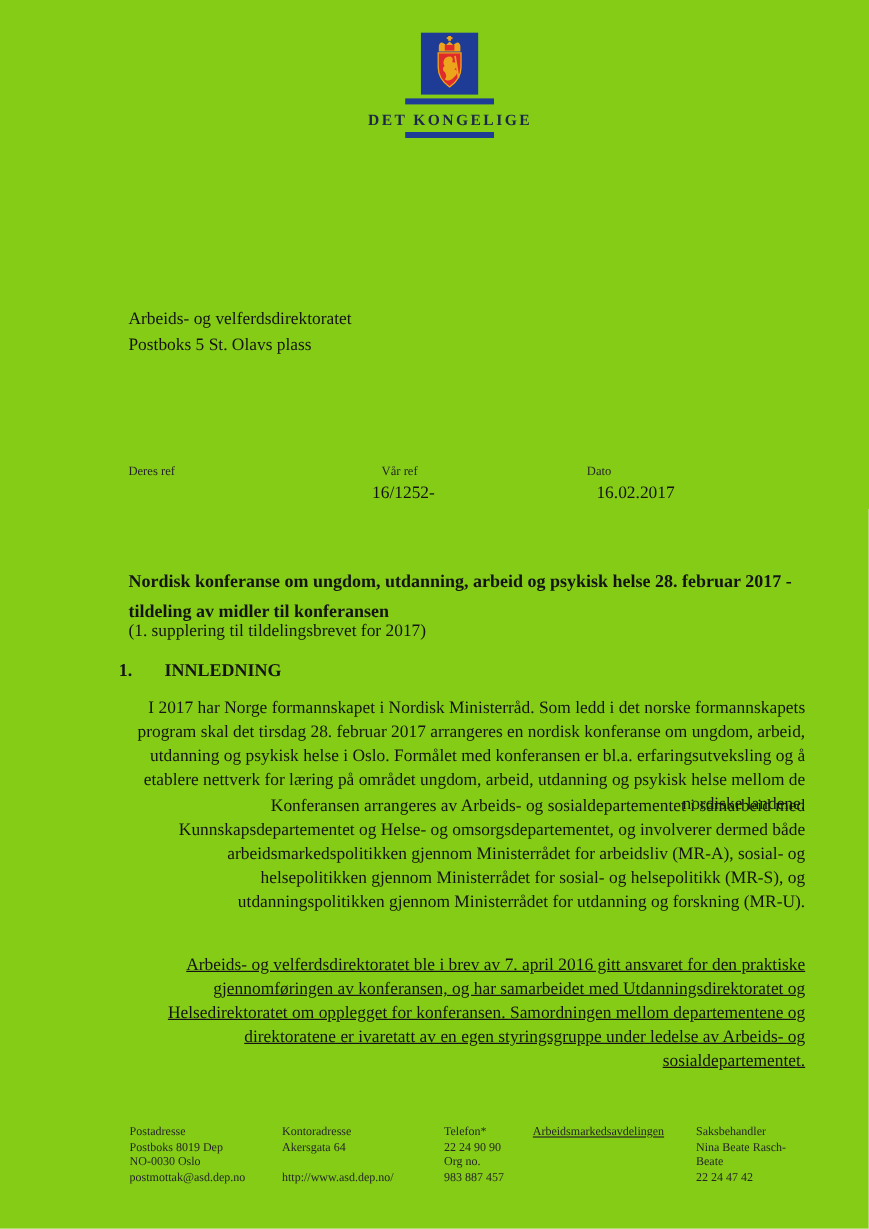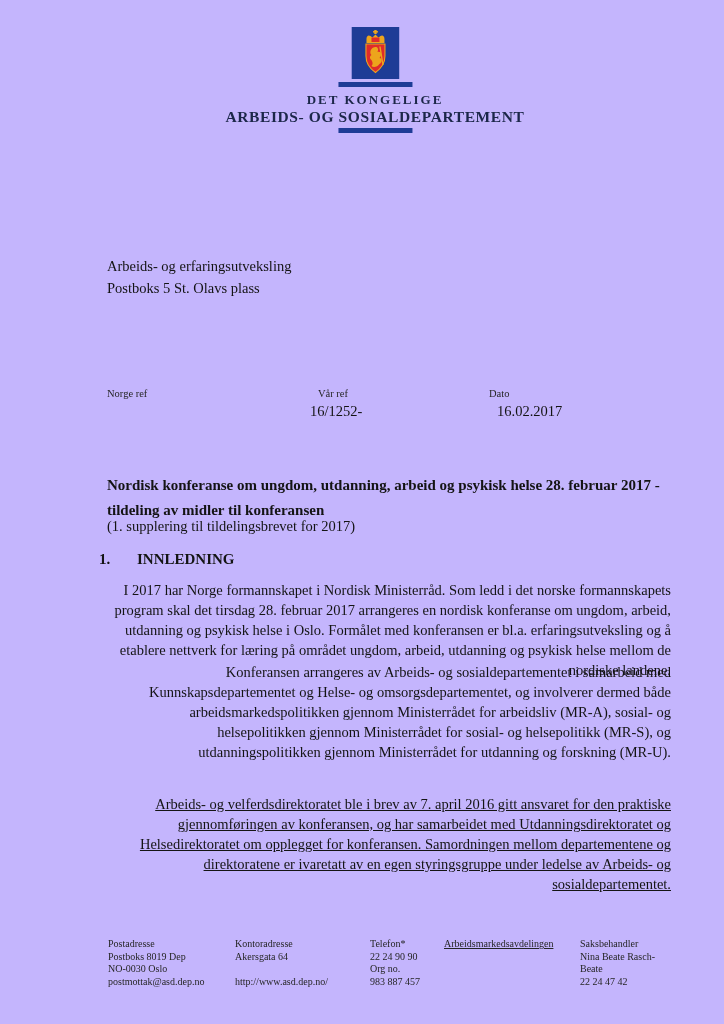--- a/index.html
+++ b/index.html
@@ -1,20 +1,20 @@
 <!DOCTYPE html>
 <html><head>
 <meta charset="utf-8">
 <style>
   html, body { margin: 0; padding: 0; background: #ffffff; }
   .page {
     position: relative;
     width: 724px;
     height: 1024px;
-    background: #c4b5fd;
+    background: #84cc16;
     font-family: "Liberation Serif", serif;
     color: #141414;
     overflow: hidden;
   }
 
   
   .letterhead {
     position: absolute;
     top: 27px;
     left: 375px;
@@ -131,30 +131,29 @@
       <path d="M15 16 L15 12 C15 9 17 7.5 19 9 L21 10.5 L24 7.5 L27 10.5 L29 9 C31 7.5 33 9 33 12 L33 16 Z" fill="#eda51c"></path>
       <path d="M20 10.5 h8 v4.5 h-8 Z" fill="#df2b2b"></path>
 
       <path d="M14.5 17 H33.5 V29 C33.5 37 29 42 24 45.5 C19 42 14.5 37 14.5 29 Z" fill="#df2b2b" stroke="#eda51c" stroke-width="1.1"></path>
 
       <path d="M21 21 c4 -2.5 7 0 5 4 c4 -1 5 3 2 6 c3 0 3 4 0 6 c-2 3 -6 4 -8 2 c2 -2 1 -4 0 -6 c-2 -1 -2 -4 0 -5 c-2 -2 -1 -5.5 1 -7 z" fill="#eda51c"></path>
       <path d="M28.5 19.5 L31.5 38" stroke="#eda51c" stroke-width="1.4" fill="none"></path>
     </svg>
     <div class="lh-bar top"></div>
     <div class="lh-line1">DET KONGELIGE</div>
-    <div class="lh-line2">ARBEIDS- OG SOSIALDEPARTEMENT</div>
     <div class="lh-bar bottom"></div>
   </header>
 
   <div class="recipient">
-    <div>Arbeids- og erfaringsutveksling</div>
+    <div>Arbeids- og velferdsdirektoratet</div>
     <div>Postboks 5 St. Olavs plass</div>
   </div>
 
-  <div class="ref-label lbl-deres">Norge ref</div>
+  <div class="ref-label lbl-deres">Deres ref</div>
   <div class="ref-label lbl-var">Vår ref</div>
   <div class="ref-label lbl-dato">Dato</div>
   <div class="ref-value val-var">16/1252-</div>
   <div class="ref-value val-dato">16.02.2017</div>
 
   <div class="subject">Nordisk konferanse om ungdom, utdanning, arbeid og psykisk helse 28. februar 2017 - tildeling av midler til konferansen</div>
   <div class="subject-note">(1. supplering til tildelingsbrevet for 2017)</div>
 
   <div class="section-heading">
     <span class="num">1.</span><span>INNLEDNING</span>

